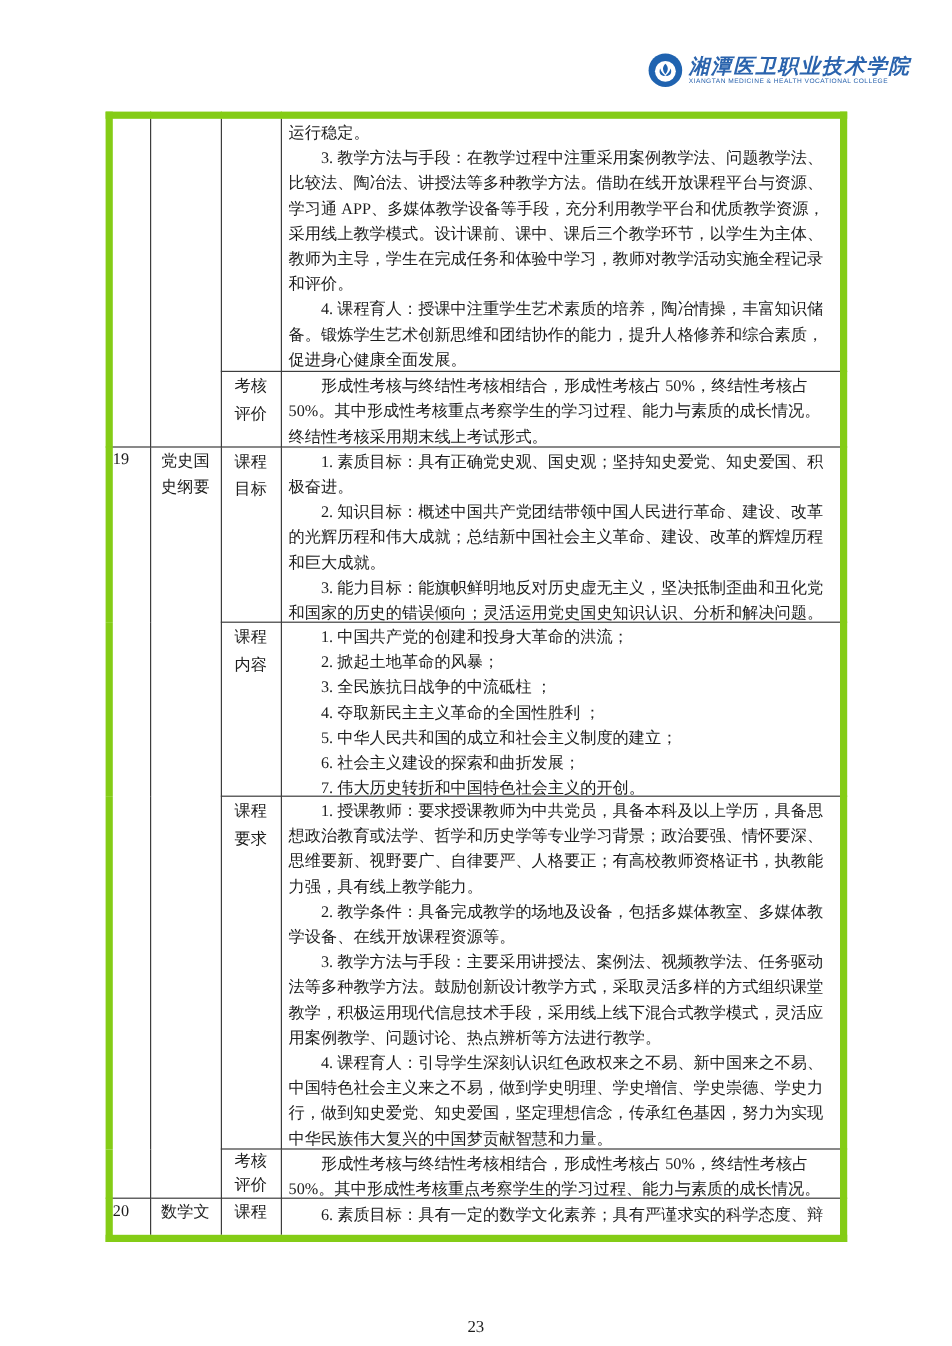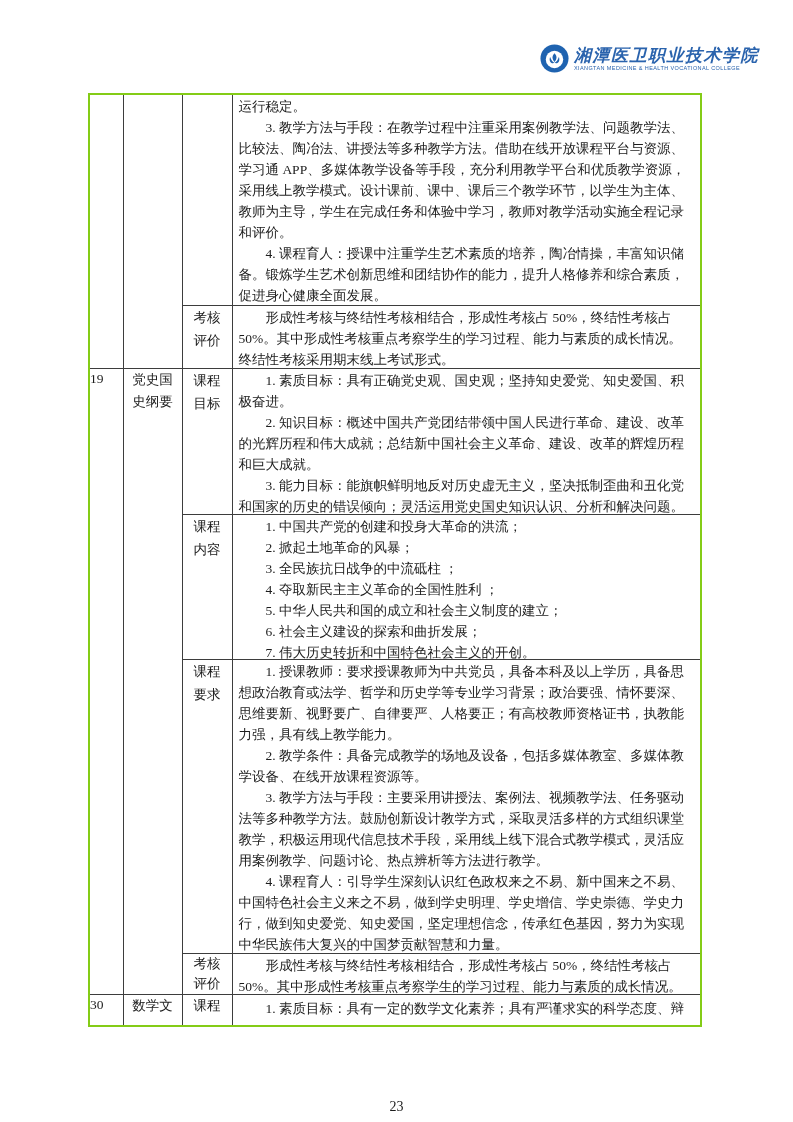--- a/index.html
+++ b/index.html
@@ -64,21 +64,21 @@
     table-layout: fixed;
     font-size: 13.5px;
   }
   table.syllabus td {
     border: 1px solid #3d3d3d;
     padding: 0;
     vertical-align: top;
     overflow: hidden;
   }
   table.syllabus {
-    border: 2px solid #84cc16;
+    border: 6px solid #84cc16;
   }
   td.c-no, td.c-course, td.c-label {
     vertical-align: middle;
     text-align: center;
   }
   .lines {
     white-space: pre-line;
     line-height: 21px;
     padding: 1px 5px 0 6px;
     overflow: hidden;
@@ -228,30 +228,30 @@
 评价</div>
         </td>
         <td>
           <div class="lines" style="height:39px">　　形成性考核与终结性考核相结合，形成性考核占 50%，终结性考核占
 50%。其中形成性考核重点考察学生的学习过程、能力与素质的成长情况。</div>
         </td>
       </tr>
 
       <tr style="height:29px">
         <td class="c-no">
-          <div class="no-text">30</div>
+          <div class="no-text">20</div>
         </td>
         <td class="c-course">
           <div class="label-lines" style="line-height:22px">数学文</div>
         </td>
         <td class="c-label">
           <div class="label-lines" style="line-height:22px">课程</div>
         </td>
         <td>
-          <div class="lines" style="height:27px;padding-top:3px">　　1. 素质目标：具有一定的数学文化素养；具有严谨求实的科学态度、辩</div>
+          <div class="lines" style="height:27px;padding-top:3px">　　6. 素质目标：具有一定的数学文化素养；具有严谨求实的科学态度、辩</div>
         </td>
       </tr>
     </tbody>
   </table>
 
   <div class="footer-pagenum">23</div>
 
 </div>
 
 </body></html>

